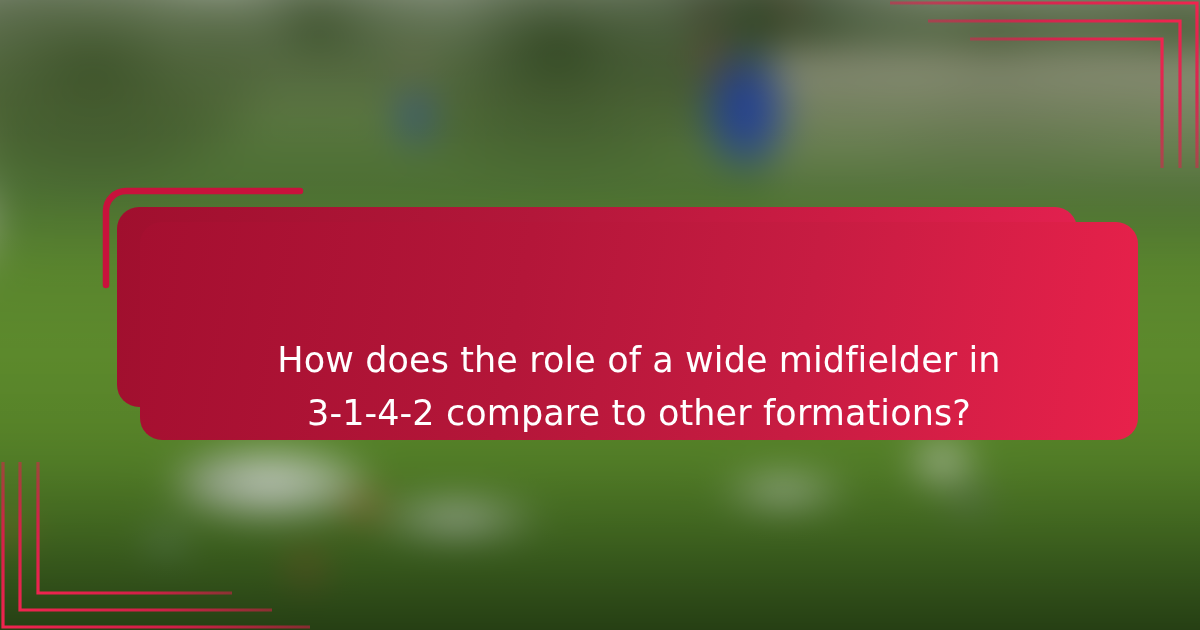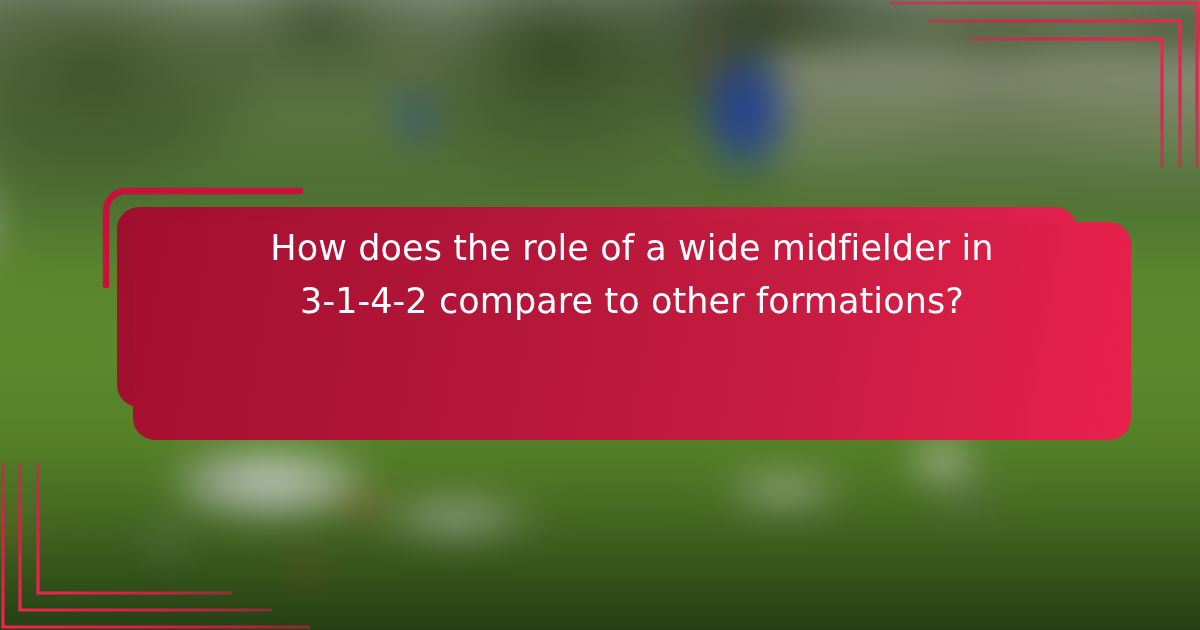--- a/index.html
+++ b/index.html
@@ -177,28 +177,28 @@
     top: 22px;
     width: 960px;
     height: 200px;
     border-radius: 22px;
     background: linear-gradient(100deg, #a00f2e 0%, #b3173a 42%, #cc1c44 72%, #e52150 100%);
   }
 
   
   .card-front {
     position: absolute;
-    left: 33px;
+    left: 40px;
     top: 37px;
     width: 998px;
     height: 218px;
     border-radius: 22px;
     background: linear-gradient(100deg, #a50f30 0%, #b41639 38%, #c71c42 66%, #e8214b 100%);
     display: flex;
-    align-items: flex-start;
+    align-items: flex-end;
     justify-content: center;
   }
 
   .question-text {
     width: 100%;
     padding: 0 56px;
     text-align: center;
     color: #ffffff;
     font-size: 35px;
     font-weight: 400;

